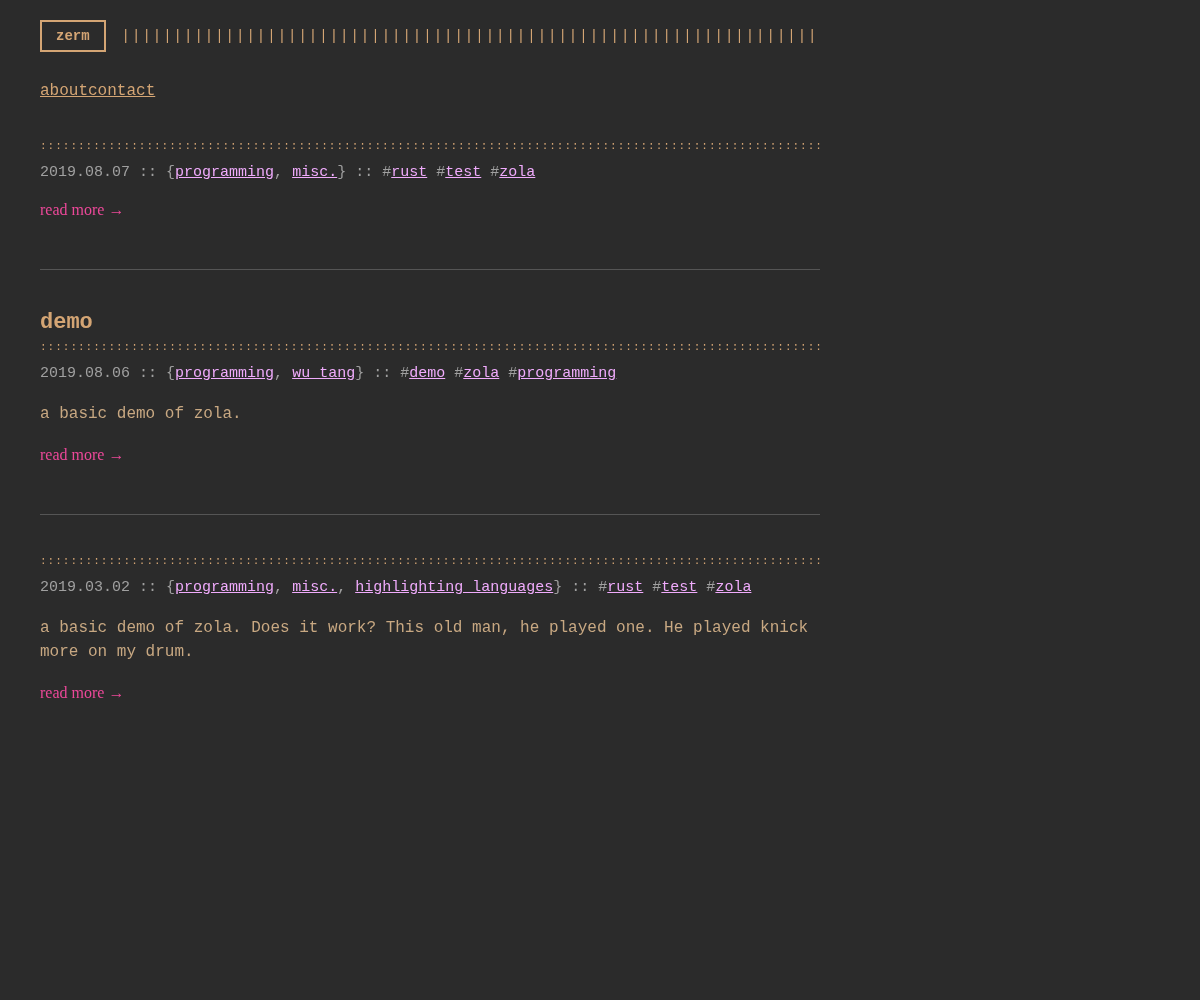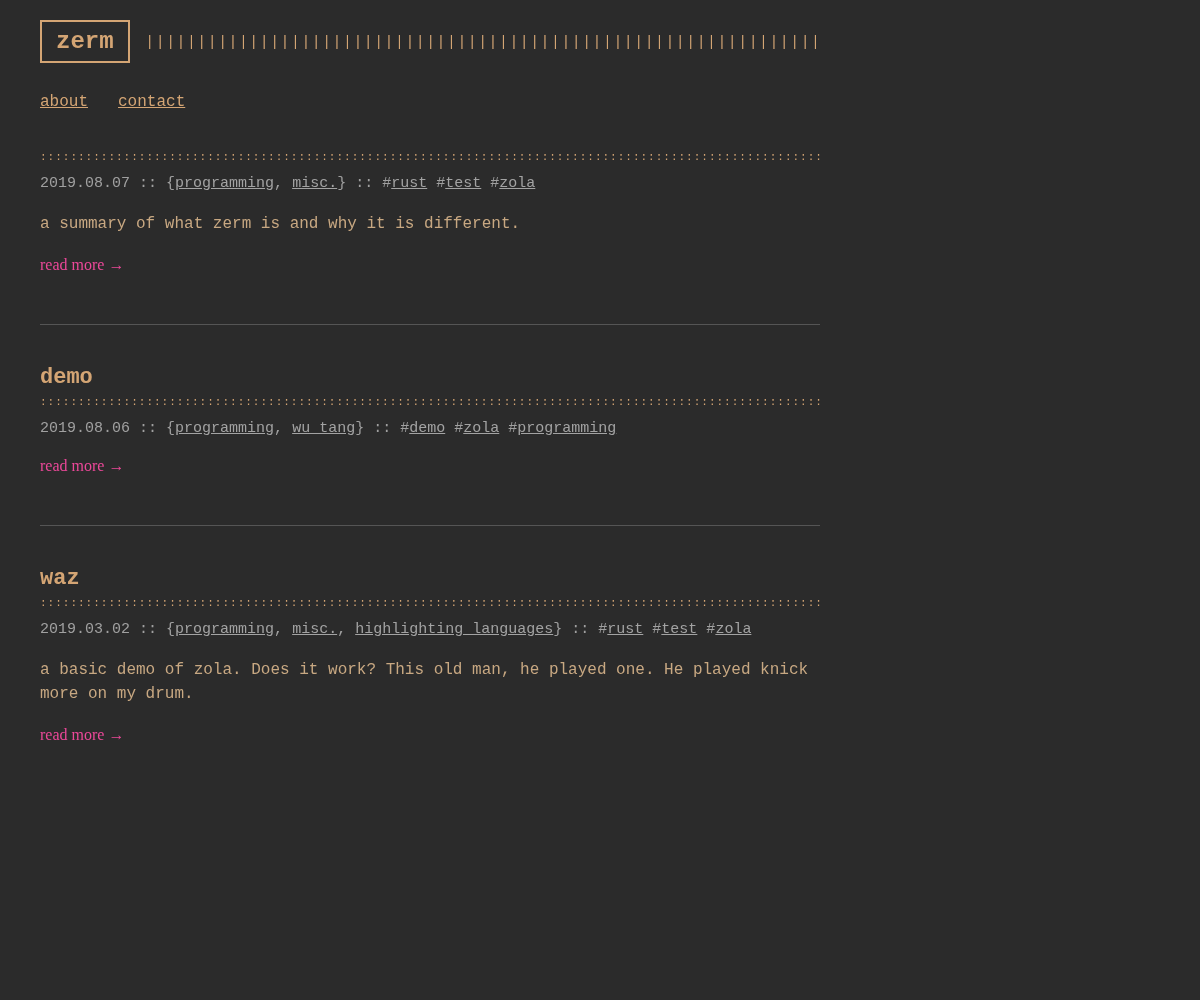--- a/index.html
+++ b/index.html
@@ -28,38 +28,37 @@
       align-items: center;
       margin-bottom: 30px;
     }
 
     .logo-box {
       background-color: transparent;
       border: 2px solid #d4a574;
       padding: 6px 14px;
       color: #d4a574;
       font-family: 'Courier New', Courier, monospace;
-      font-size: 24px;
+      font-size: 14px;
       font-weight: bold;
       margin-right: 16px;
       flex-shrink: 0;
     }
 
     .header-decoration {
       color: #d4a574;
       font-size: 14px;
       letter-spacing: 2px;
       overflow: hidden;
       white-space: nowrap;
     }
 
     
     .nav {
       display: flex;
-      gap: 30px;
       margin-bottom: 40px;
     }
 
     .nav a {
       color: #d4a574;
       text-decoration: underline;
       font-family: 'Courier New', Courier, monospace;
       font-size: 16px;
       cursor: pointer;
     }
@@ -87,21 +86,21 @@
     }
 
     .post-meta {
       font-family: 'Courier New', Courier, monospace;
       font-size: 15px;
       color: #a0a0a0;
       margin-bottom: 20px;
     }
 
     .post-meta a {
-      color: #a3a3a3;
+      color: #f0abfc;
       text-decoration: underline;
       cursor: pointer;
     }
 
     .post-meta .bracket {
       color: #a0a0a0;
     }
 
     .post-meta .separator {
       color: #a0a0a0;
@@ -153,46 +152,45 @@
       <div class="post-meta">
         <span>2019.08.07</span>
         <span class="separator"> :: </span>
         <span class="bracket">{</span><a>programming</a><span class="bracket">,</span>
         <a>misc.</a><span class="bracket">}</span>
         <span class="separator"> :: </span>
         <span>#</span><a>rust</a>
         <span> #</span><a>test</a>
         <span> #</span><a>zola</a>
       </div>
-      <div class="post-summary">a summary of what zerm is and why it is different.</div>
       <a class="read-more">read more →</a>
     </div>
 
     <hr class="section-divider">
 
     <div class="post">
       <div class="post-title">demo</div>
       <div class="post-divider">:::::::::::::::::::::::::::::::::::::::::::::::::::::::::::::::::::::::::::::::::::::::::::::::::::::::::::::::::::::::::::::::::::::::::::</div>
       <div class="post-meta">
         <span>2019.08.06</span>
         <span class="separator"> :: </span>
         <span class="bracket">{</span><a>programming</a><span class="bracket">,</span>
         <a>wu tang</a><span class="bracket">}</span>
         <span class="separator"> :: </span>
         <span>#</span><a>demo</a>
         <span> #</span><a>zola</a>
         <span> #</span><a>programming</a>
       </div>
+      <div class="post-summary">a basic demo of zola.</div>
       <a class="read-more">read more →</a>
     </div>
 
     <hr class="section-divider">
 
     <div class="post">
-      <div class="post-title">waz</div>
       <div class="post-divider">:::::::::::::::::::::::::::::::::::::::::::::::::::::::::::::::::::::::::::::::::::::::::::::::::::::::::::::::::::::::::::::::::::::::::::</div>
       <div class="post-meta">
         <span>2019.03.02</span>
         <span class="separator"> :: </span>
         <span class="bracket">{</span><a>programming</a><span class="bracket">,</span>
         <a>misc.</a><span class="bracket">,</span>
         <a>highlighting languages</a><span class="bracket">}</span>
         <span class="separator"> :: </span>
         <span>#</span><a>rust</a>
         <span> #</span><a>test</a>

